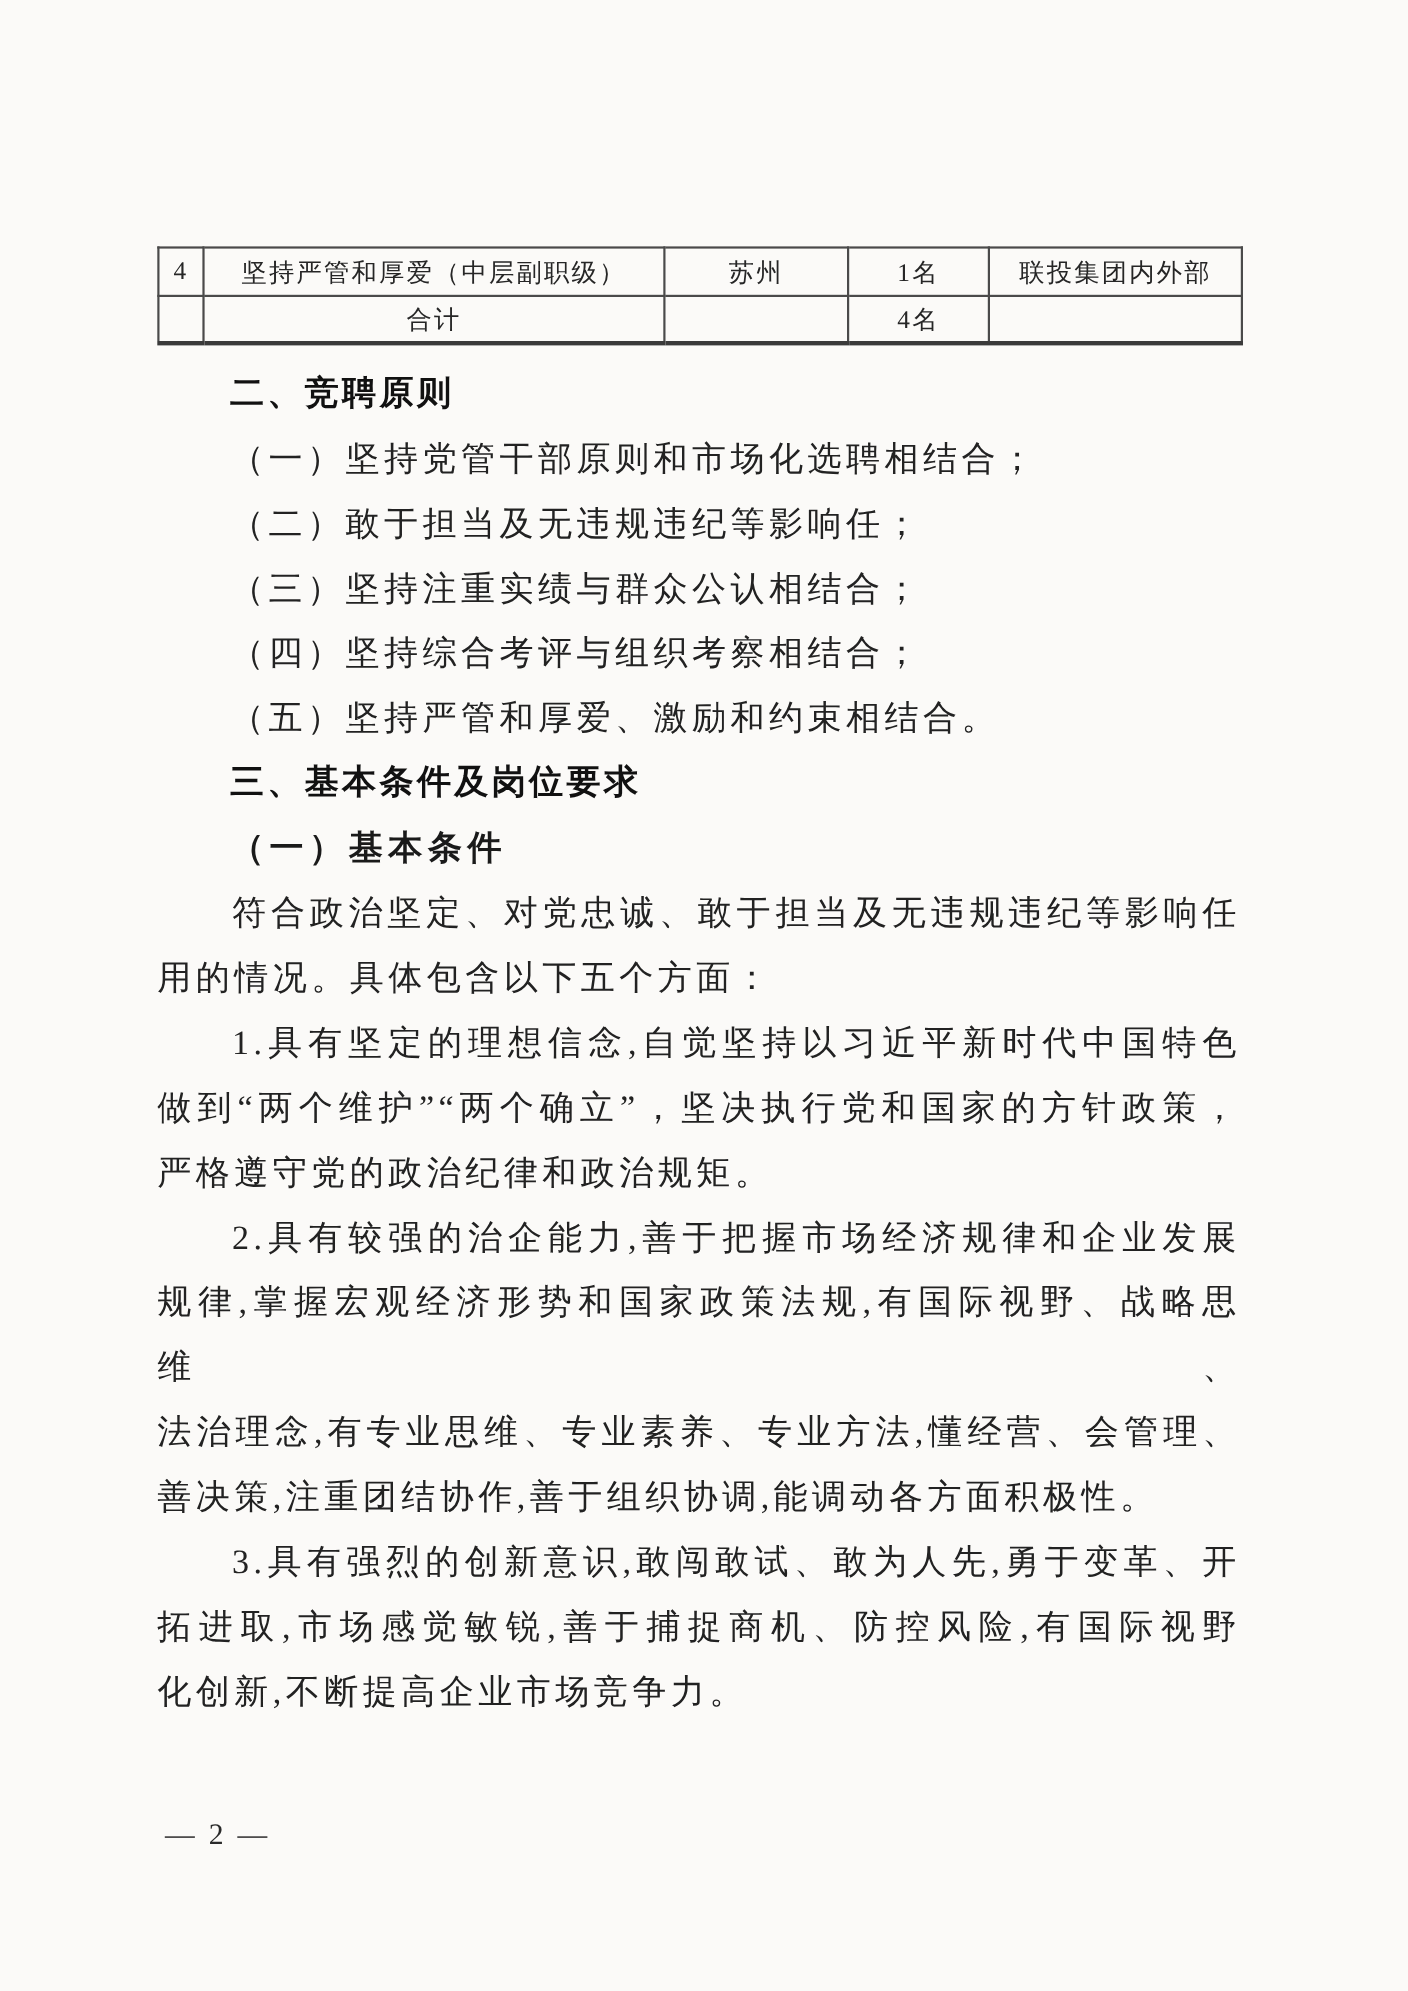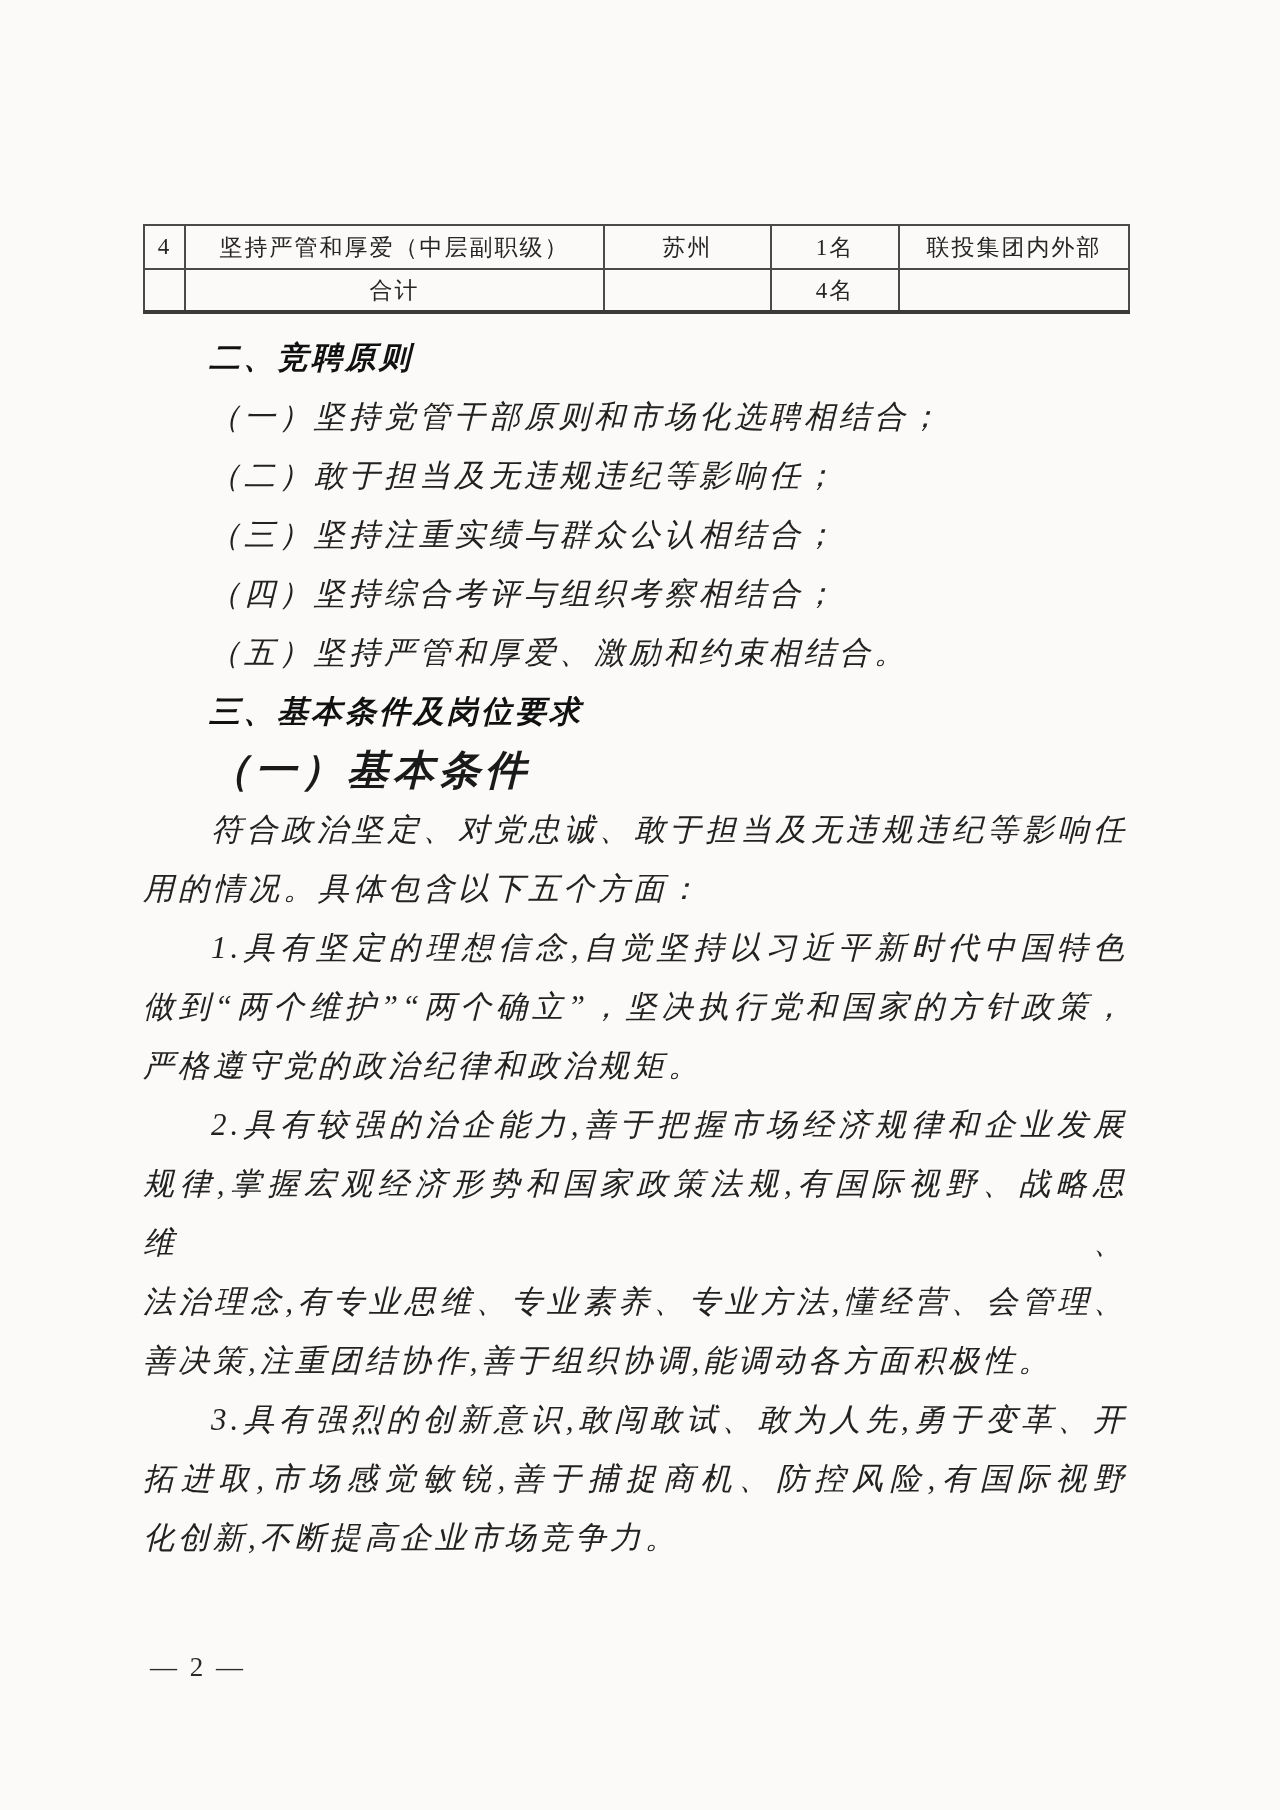--- a/index.html
+++ b/index.html
@@ -50,33 +50,32 @@
   .c4 { width: 230px; }
   
   .flow { margin-top: 14px; }
   .line {
     min-height: 59px;
     line-height: 59px;
     font-size: 31px;
     letter-spacing: 4px;
     white-space: nowrap;
     color: #222;
-    font-style: italic;
   }
   .h2line {
     font-family: "DejaVu Sans", "Liberation Sans", sans-serif;
     font-weight: 700;
     font-size: 31px;
     letter-spacing: 3px;
     color: #111;
     text-indent: 66px;
   }
   .subline {
     font-weight: 700;
-    font-size: 41px;
+    font-size: 31px;
     letter-spacing: 5px;
     color: #1a1a1a;
     text-indent: 66px;
   }
   .item-line { text-indent: 66px; }
   .pline {
     white-space: normal;
     text-align: justify;
     text-align-last: justify;
     overflow: hidden;

